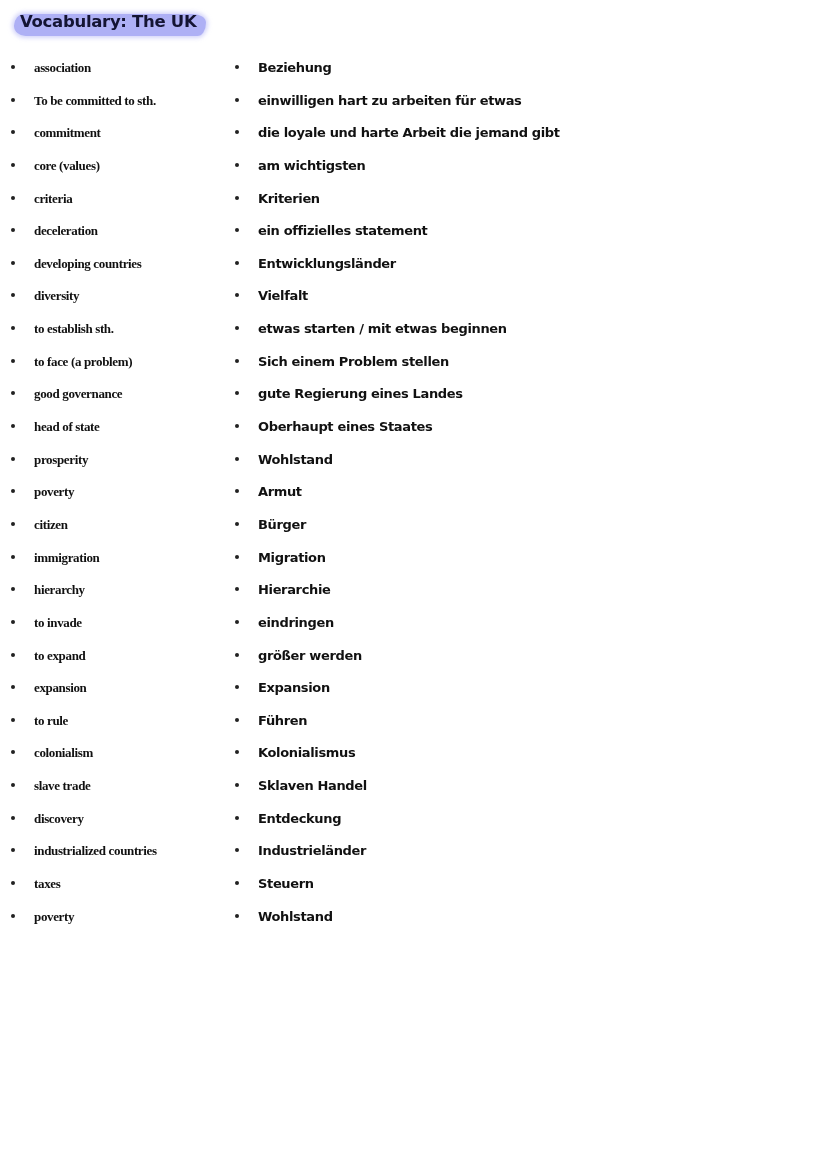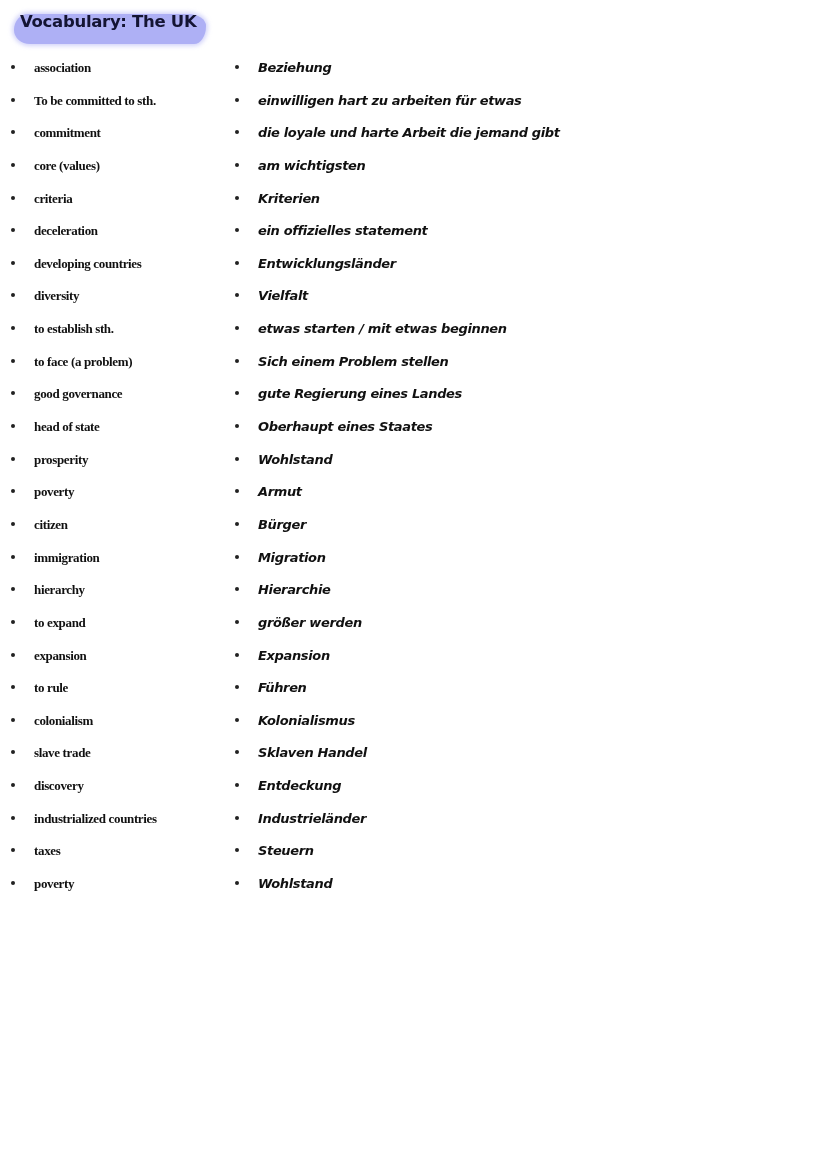--- a/index.html
+++ b/index.html
@@ -15,21 +15,21 @@
       font-family: "DejaVu Sans", sans-serif;
       color: #111111;
     }
     .title-wrap {
       position: absolute;
       left: 14px;
       top: 14px;
       height: 14px;
       display: inline-flex;
       align-items: center;
-      padding: 0 10px 16px 6px;
+      padding: 0 10px 8px 6px;
       background: #aeb0f5;
       border-radius: 14px 18px 12px 16px / 16px 12px 18px 14px;
       box-shadow: 0 0 4px 2px rgba(174,176,245,0.55);
     }
     .title {
       font-family: "DejaVu Sans", sans-serif;
       font-weight: bold;
       font-size: 16.5px;
       color: #141433;
       letter-spacing: -0.3px;
@@ -60,21 +60,21 @@
       top: 4px;
       font-family: "DejaVu Sans", sans-serif;
       font-weight: bold;
       font-size: 13px;
       line-height: 16px;
       color: #111111;
       white-space: nowrap;
       letter-spacing: -0.35px;
     }
     .term.en { left: 34px; font-family: Liberation Serif, serif; }
-    .term.de { left: 258px; font-style: italic; }
+    .term.de { left: 258px; }
   </style>
 </head>
 <body>
 
 <div class="title-wrap">
   <span class="title">Vocabulary: The UK</span>
 </div>
 
 <div class="vocab" id="vocab-list">
     <div class="row">
@@ -174,20 +174,26 @@
       <span class="term de">Migration</span>
     </div>
     <div class="row">
       <span class="bullet en"></span>
       <span class="term en">hierarchy</span>
       <span class="bullet de"></span>
       <span class="term de">Hierarchie</span>
     </div>
     <div class="row">
       <span class="bullet en"></span>
+      <span class="term en">to invade</span>
+      <span class="bullet de"></span>
+      <span class="term de">eindringen</span>
+    </div>
+    <div class="row">
+      <span class="bullet en"></span>
       <span class="term en">to expand</span>
       <span class="bullet de"></span>
       <span class="term de">größer werden</span>
     </div>
     <div class="row">
       <span class="bullet en"></span>
       <span class="term en">expansion</span>
       <span class="bullet de"></span>
       <span class="term de">Expansion</span>
     </div>

